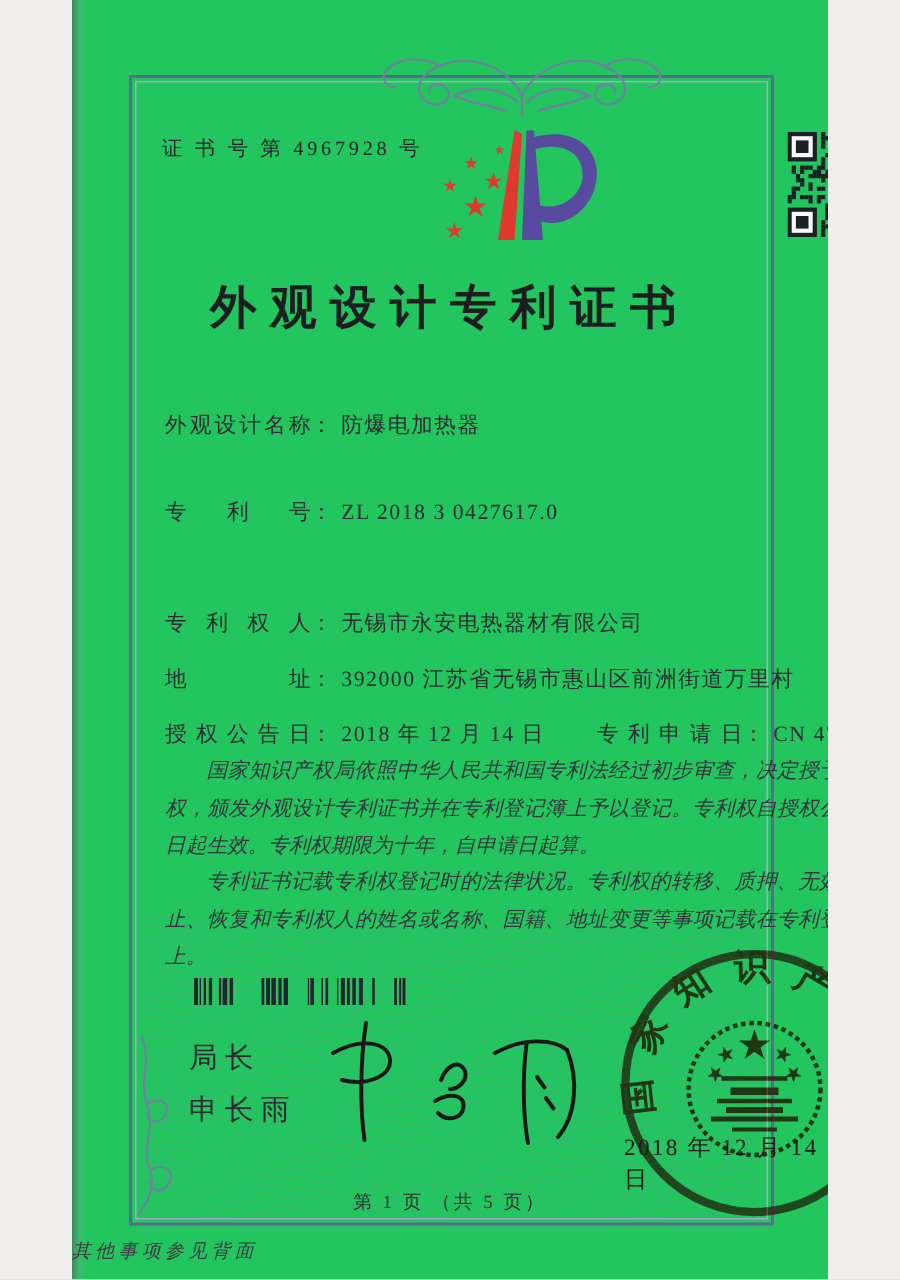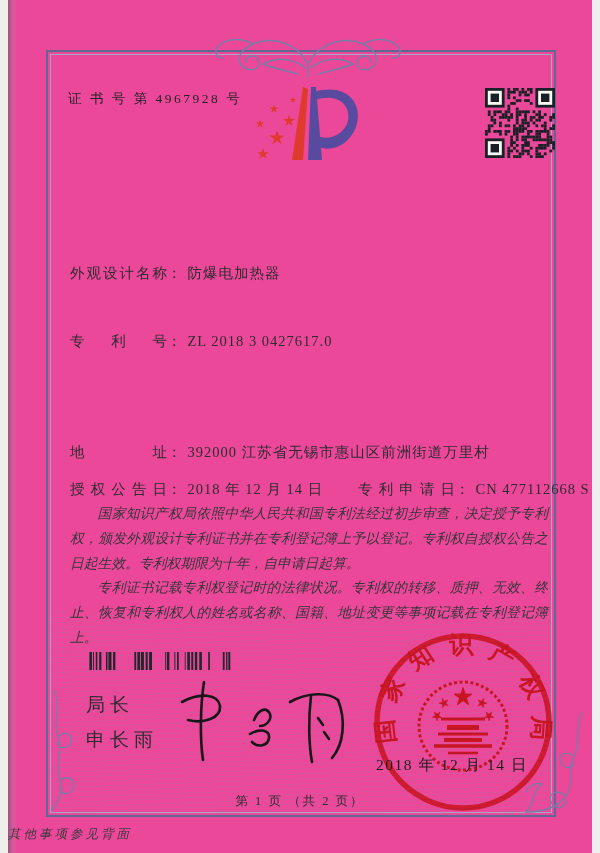--- a/index.html
+++ b/index.html
@@ -1,16 +1,16 @@
 <!DOCTYPE html>
 <html><head>
 <meta charset="utf-8">
 <style>
   html,body{margin:0;padding:0;background:#efeeec;}
-  .page{position:relative;width:584px;height:853px;margin:0 auto;background:#ec4899;
+  .page{position:relative;width:504px;height:853px;margin:0 auto;background:#22c55e;
         font-family:"Liberation Serif","DejaVu Serif",serif;overflow:hidden;}
   .scan-edge{position:absolute;left:0;top:0;bottom:0;width:9px;
              background:linear-gradient(90deg,rgba(90,90,100,.55),rgba(150,150,160,.25) 55%,rgba(150,150,160,0));}
   .frame-outer{position:absolute;left:38px;top:50px;right:36px;bottom:36px;border:2px solid #5f6794;}
   .frame-inner{position:absolute;left:2px;top:2px;right:2px;bottom:2px;border:1px solid #a3aac6;}
   .guilloche{position:absolute;left:46px;right:44px;top:612px;height:200px;z-index:1;
              background:repeating-linear-gradient(178deg,rgba(125,135,175,.20) 0 1px,rgba(125,135,175,0) 1px 5px);}
   .cert-no{position:absolute;left:60px;top:90px;font-size:13.5px;letter-spacing:2.5px;color:#23232a;z-index:2;}
   .logo{position:absolute;left:243px;top:80px;z-index:2;}
   .qr{position:absolute;left:477px;top:88px;z-index:2;}
@@ -309,26 +309,30 @@
       <rect x="2.8" y="2.8" width="14" height="14" fill="#faf9f6"></rect>
       <rect x="5.6" y="5.6" width="8.399999999999999" height="8.399999999999999" fill="#1b1f26"></rect>
       <rect x="50.4" y="0" width="19.599999999999998" height="19.599999999999998" fill="#1b1f26"></rect>
       <rect x="53.199999999999996" y="2.8" width="14" height="14" fill="#faf9f6"></rect>
       <rect x="56" y="5.6" width="8.399999999999999" height="8.399999999999999" fill="#1b1f26"></rect>
       <rect x="0" y="50.4" width="19.599999999999998" height="19.599999999999998" fill="#1b1f26"></rect>
       <rect x="2.8" y="53.199999999999996" width="14" height="14" fill="#faf9f6"></rect>
       <rect x="5.6" y="56" width="8.399999999999999" height="8.399999999999999" fill="#1b1f26"></rect>
     </svg>
 
-
-  <div class="field" style="top:264px">
+  <div class="title">外观设计专利证书</div>
+
+  <div class="field" style="top:274px">
     <span class="flabel">外观设计名称</span><span class="colon">：</span><span class="fvalue">防爆电加热器</span>
   </div>
   <div class="field" style="top:332px">
     <span class="flabel">专利号</span><span class="colon">：</span><span class="fvalue">ZL 2018 3 0427617.0</span>
+  </div>
+  <div class="field" style="top:406px">
+    <span class="flabel">专利权人</span><span class="colon">：</span><span class="fvalue">无锡市永安电热器材有限公司</span>
   </div>
   <div class="field" style="top:443px">
     <span class="flabel">地址</span><span class="colon">：</span><span class="fvalue">392000 江苏省无锡市惠山区前洲街道万里村</span>
   </div>
   <div class="field" style="top:480px">
     <span class="flabel">授权公告日</span><span class="colon">：</span><span class="fvalue">2018 年 12 月 14 日</span>
     <span class="grant2">
       <span class="flabel">专利申请日</span><span class="colon">：</span><span class="fvalue">CN 477112668 S</span>
     </span>
   </div>
@@ -399,16 +403,16 @@
       <path d="M79,98 h32 v5 h-32 z" stroke="none"></path>
       <path d="M70,107 h50" stroke-width="3" fill="none"></path>
       <path d="M76,111 h38 v4 h-38 z" stroke="none"></path>
       <path d="M66,119 h58" stroke-width="3.4" fill="none"></path>
       <path d="M80,126 h30" stroke-width="2.6" fill="none"></path>
     </g>
   </svg>
 
   <div class="seal-date">2018 年 12 月 14 日</div>
 
-  <div class="page-info">第 1 页 （共 2 页）</div>
+  <div class="page-info">第 1 页 （共 5 页）</div>
   <div class="back-note">其他事项参见背面</div>
 
 </div>
 
 </body></html>

